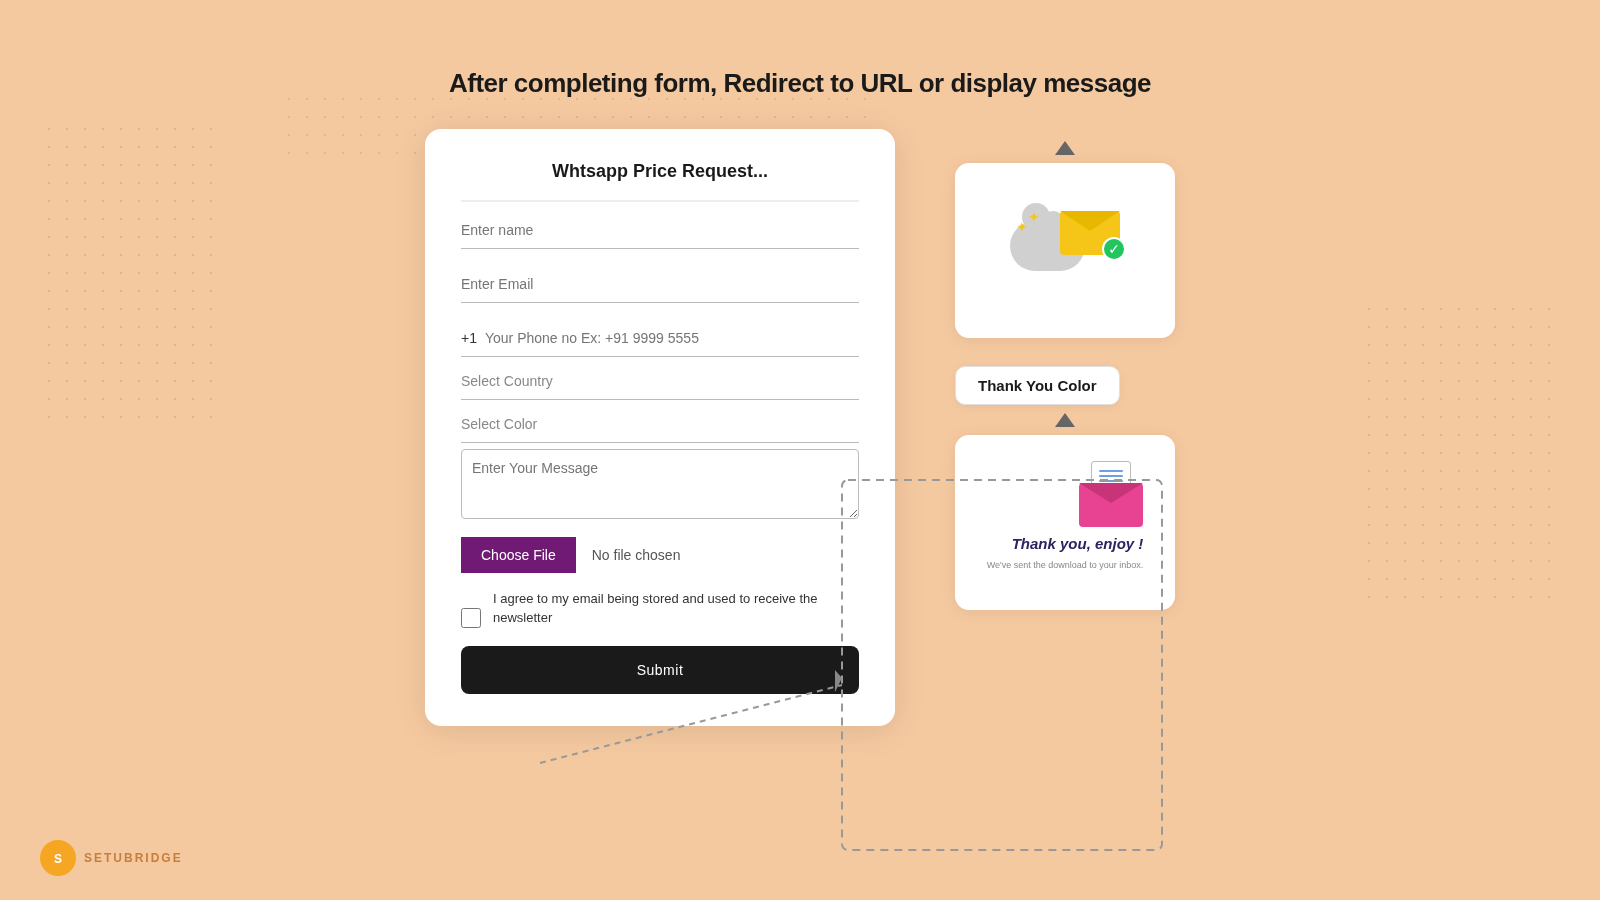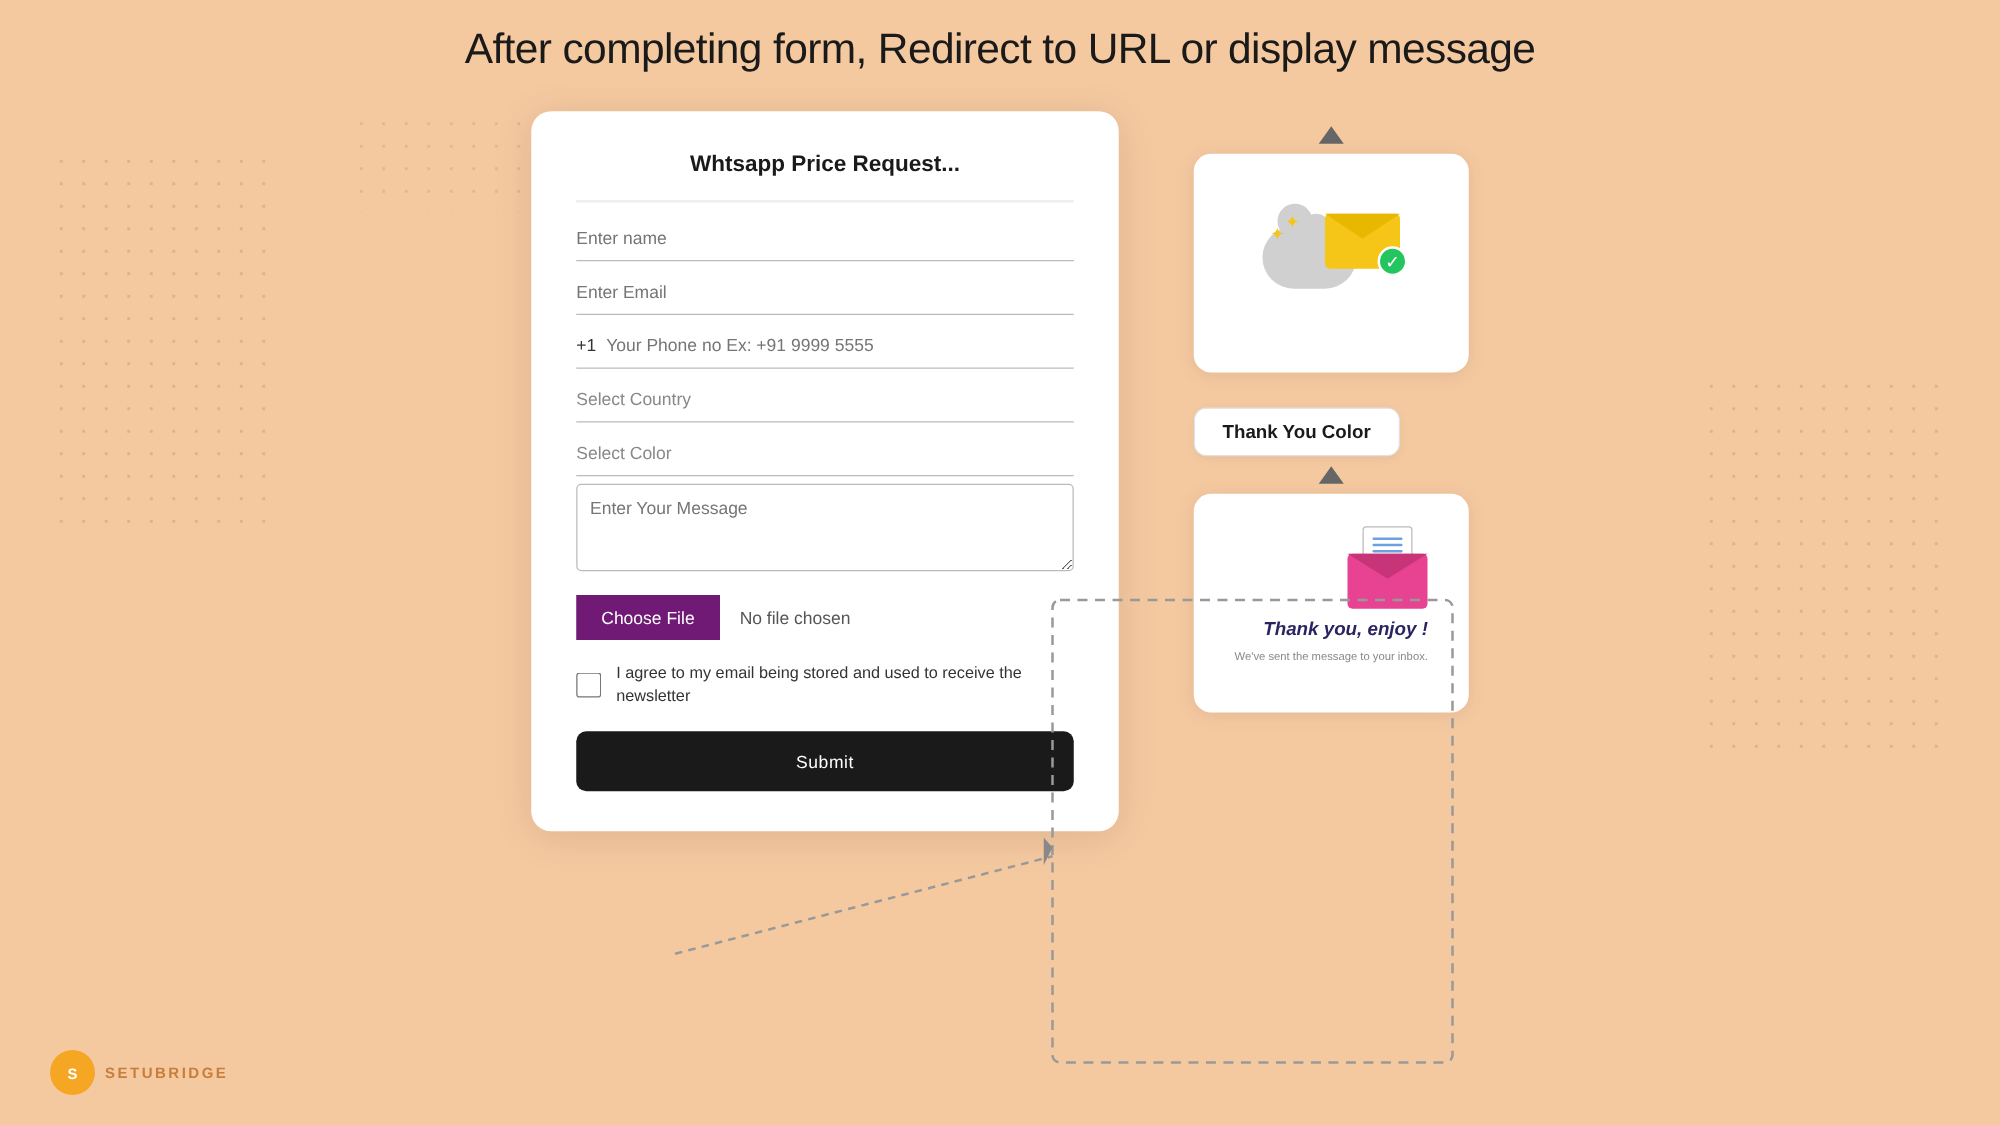--- a/index.html
+++ b/index.html
@@ -40,24 +40,24 @@
       width: 600px;
       height: 80px;
       background-image: radial-gradient(circle, #d4957a 1.5px, transparent 1.5px);
       background-size: 18px 18px;
       opacity: 0.4;
     }
 
     
     .page-title {
       text-align: center;
-      font-size: 34px;
-      font-weight: 400;
+      font-size: 26px;
+      font-weight: 700;
       color: #1a1a1a;
-      padding-top: 20px;
+      padding-top: 68px;
       padding-bottom: 20px;
       letter-spacing: -0.5px;
     }
 
     
     .main-layout {
       display: flex;
       justify-content: center;
       align-items: flex-start;
       gap: 60px;
@@ -92,21 +92,21 @@
 
     .form-field {
       border: none;
       border-bottom: 1.5px solid #bbb;
       width: 100%;
       padding: 10px 0;
       font-size: 14px;
       color: #8b5cf6;
       background: transparent;
       outline: none;
-      margin-bottom: 6px;
+      margin-bottom: 17px;
     }
 
     .form-field-row {
       display: flex;
       align-items: center;
       border-bottom: 1.5px solid #bbb;
       margin-bottom: 6px;
     }
     .phone-prefix {
       font-size: 14px;
@@ -170,21 +170,21 @@
       font-weight: 500;
       cursor: pointer;
     }
     .no-file-text {
       font-size: 14px;
       color: #555;
     }
 
     .checkbox-row {
       display: flex;
-      align-items: center;
+      align-items: flex-end;
       gap: 12px;
       margin-bottom: 18px;
     }
     .checkbox-row input[type="checkbox"] {
       width: 20px;
       height: 20px;
       border: 2px solid #bbb;
       border-radius: 3px;
       margin-top: 2px;
       cursor: pointer;
@@ -550,21 +550,21 @@
             <div class="env-letter">
               <div class="env-letter-line"></div>
               <div class="env-letter-line"></div>
               <div class="env-letter-line"></div>
             </div>
             <div class="env-body">
               <div class="env-flap"></div>
             </div>
           </div>
           <div class="thankyou-text">Thank you, enjoy !</div>
-          <div class="thankyou-sub">We've sent the message to your inbox.</div>
+          <div class="thankyou-sub">We've sent the download to your inbox.</div>
         </div>
       </div>
     </div>
 
   </div>
 </div>
 
 <svg class="connectors-svg">
 
   <rect x="842" y="480" width="320" height="370" rx="6" fill="none" stroke="#999" stroke-width="2" stroke-dasharray="8,6"></rect>

